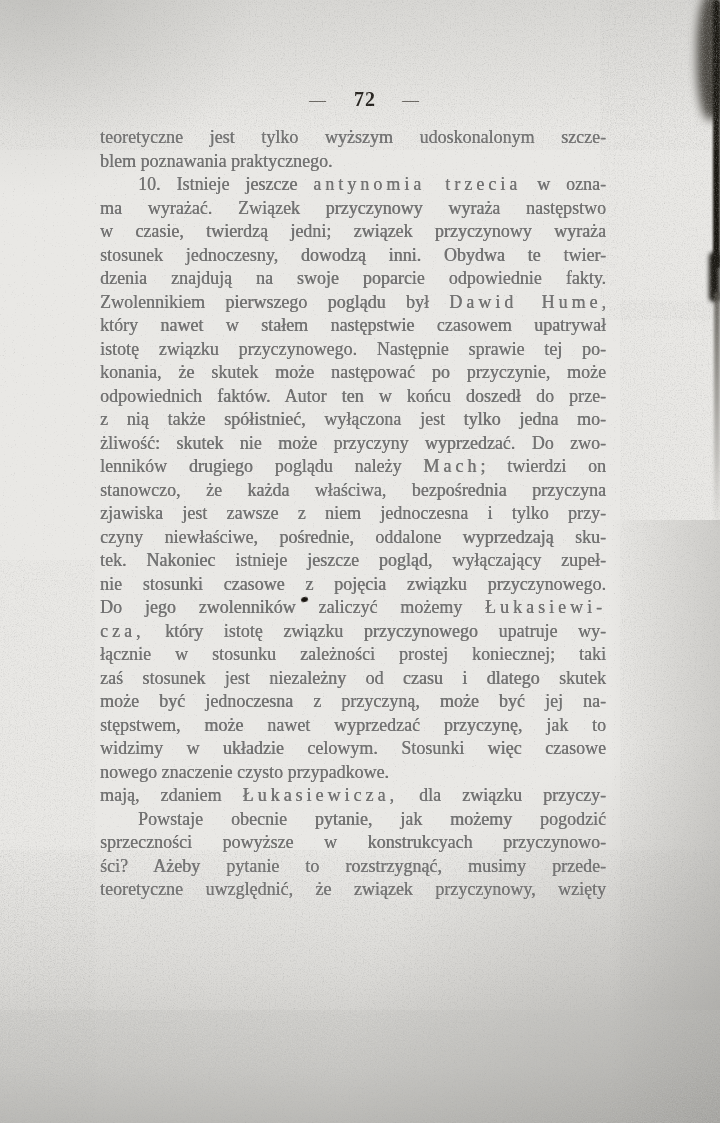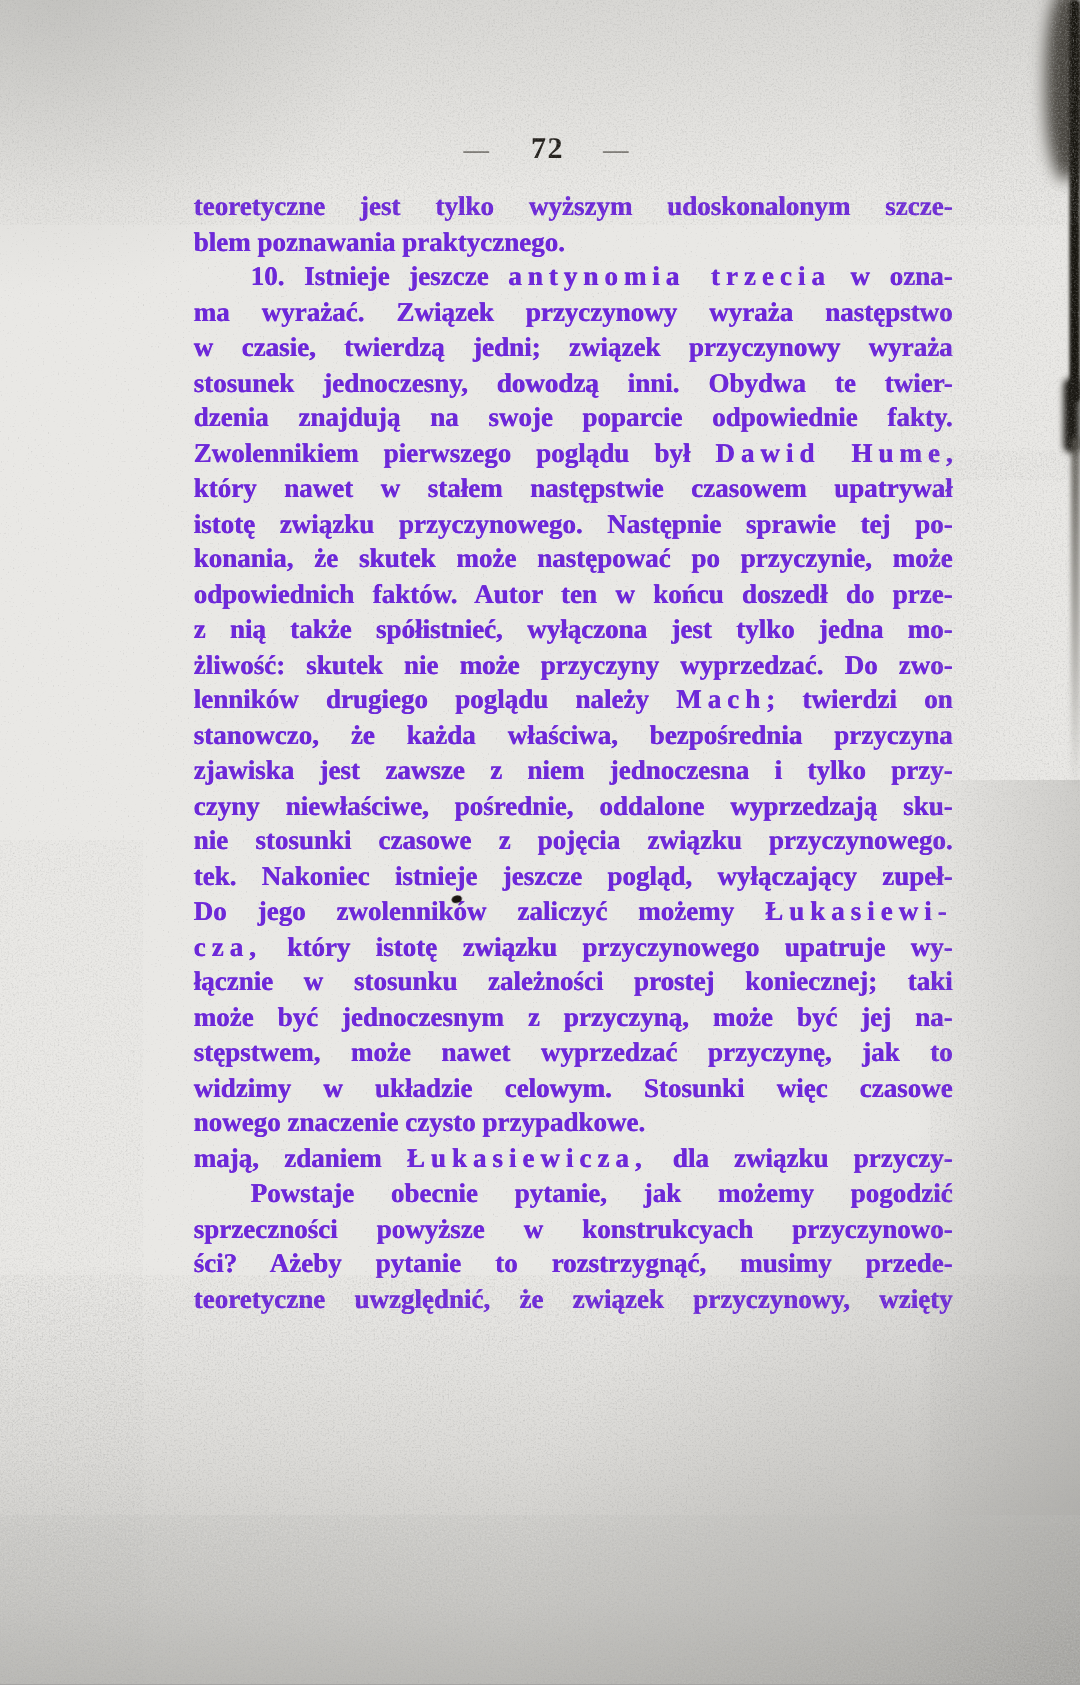--- a/index.html
+++ b/index.html
@@ -49,26 +49,25 @@
     display: flex; justify-content: center; align-items: center;
     gap: 26px;
     color: #24211d;
     font-size: 20px;
   }
   .header .dash { color: #55524c; font-size: 17px; letter-spacing: 2px; }
   .header .num { font-weight: bold; letter-spacing: 1px; }
 
   .text-block {
     position: absolute;
-    left: 129px; top: 126px; width: 506px;
+    left: 100px; top: 126px; width: 506px;
     font-size: 18px;
     line-height: 23.5px;
-    color: #6d28d9;
+    color: #737373;
     text-shadow: 0.35px 0 0 currentColor;
-    font-weight: bold;
   }
   .line { white-space: normal; }
   .line.just { text-align: justify; text-align-last: justify; }
   .line.left { text-align: left; text-align-last: left; }
   .line.indent { text-indent: 38px; }
   .sp { letter-spacing: 4px; }
 
   
   .artifact { position: absolute; pointer-events: none; }
   .ink-blot {
@@ -129,26 +128,27 @@
       <div class="line just"><span class="">który nawet w stałem następstwie czasowem upatrywał</span></div>
       <div class="line just"><span class="">istotę związku przyczynowego. Następnie sprawie tej po-</span></div>
       <div class="line just"><span class="">konania, że skutek może następować po przyczynie, może</span></div>
       <div class="line just"><span class="">odpowiednich faktów. Autor ten w końcu doszedł do prze-</span></div>
       <div class="line just"><span class="">z nią także spółistnieć, wyłączona jest tylko jedna mo-</span></div>
       <div class="line just"><span class="">żliwość: skutek nie może przyczyny wyprzedzać. Do zwo-</span></div>
       <div class="line just"><span class="">lenników drugiego poglądu należy </span><span class="sp">Mach</span><span class="">; twierdzi on</span></div>
       <div class="line just"><span class="">stanowczo, że każda właściwa, bezpośrednia przyczyna</span></div>
       <div class="line just"><span class="">zjawiska jest zawsze z niem jednoczesna i tylko przy-</span></div>
       <div class="line just"><span class="">czyny niewłaściwe, pośrednie, oddalone wyprzedzają sku-</span></div>
+      <div class="line just"><span class="">tek. Nakoniec istnieje jeszcze pogląd, wyłączający zupeł-</span></div>
       <div class="line just"><span class="">nie stosunki czasowe z pojęcia związku przyczynowego.</span></div>
-      <div class="line just"><span class="">tek. Nakoniec istnieje jeszcze pogląd, wyłączający zupeł-</span></div>
       <div class="line just"><span class="">Do jego zwolenników zaliczyć możemy </span><span class="sp">Łukasiewi-</span></div>
       <div class="line just"><span class="sp">cza,</span><span class=""> który istotę związku przyczynowego upatruje wy-</span></div>
       <div class="line just"><span class="">łącznie w stosunku zależności prostej koniecznej; taki</span></div>
-      <div class="line just"><span class="">może być jednoczesnym z przyczyną, może być jej na-</span></div>
+      <div class="line just"><span class="">zaś stosunek jest niezależny od czasu i dlatego skutek</span></div>
+      <div class="line just"><span class="">może być jednoczesna z przyczyną, może być jej na-</span></div>
       <div class="line just"><span class="">stępstwem, może nawet wyprzedzać przyczynę, jak to</span></div>
       <div class="line just"><span class="">widzimy w układzie celowym. Stosunki więc czasowe</span></div>
       <div class="line left"><span class="">nowego znaczenie czysto przypadkowe.</span></div>
       <div class="line just"><span class="">mają, zdaniem </span><span class="sp">Łukasiewicza,</span><span class=""> dla związku przyczy-</span></div>
       <div class="line just indent"><span class="">Powstaje obecnie pytanie, jak możemy pogodzić</span></div>
       <div class="line just"><span class="">sprzeczności powyższe w konstrukcyach przyczynowo-</span></div>
       <div class="line just"><span class="">ści? Ażeby pytanie to rozstrzygnąć, musimy przede-</span></div>
       <div class="line just"><span class="">teoretyczne uwzględnić, że związek przyczynowy, wzięty</span></div>
     </div>
 

